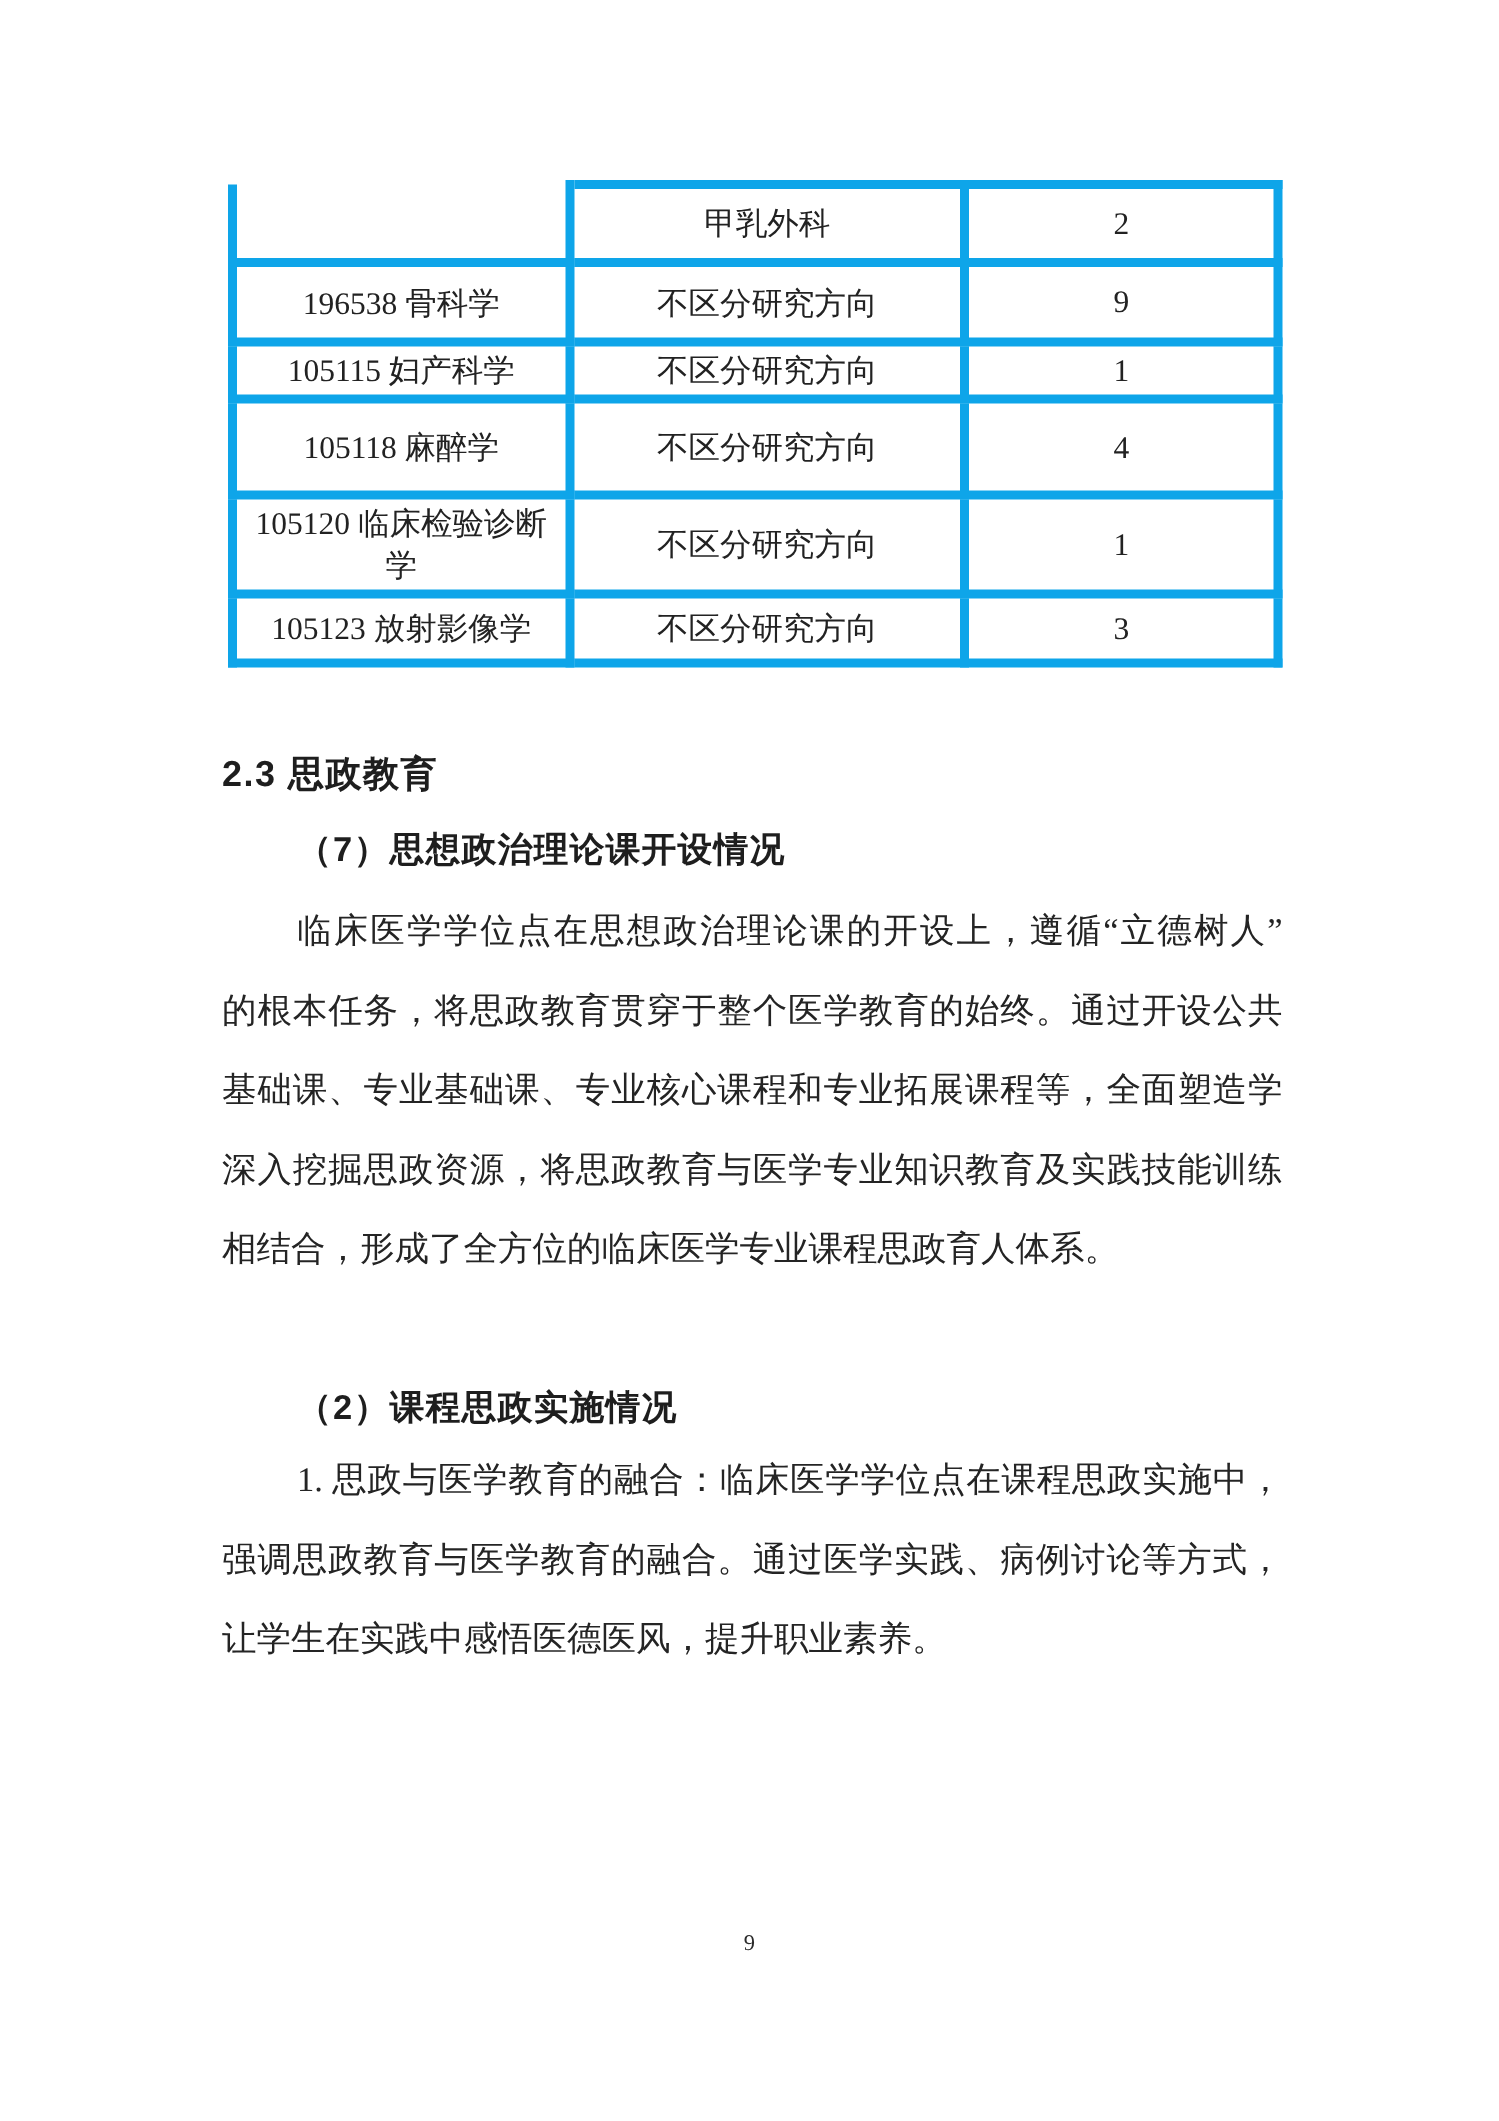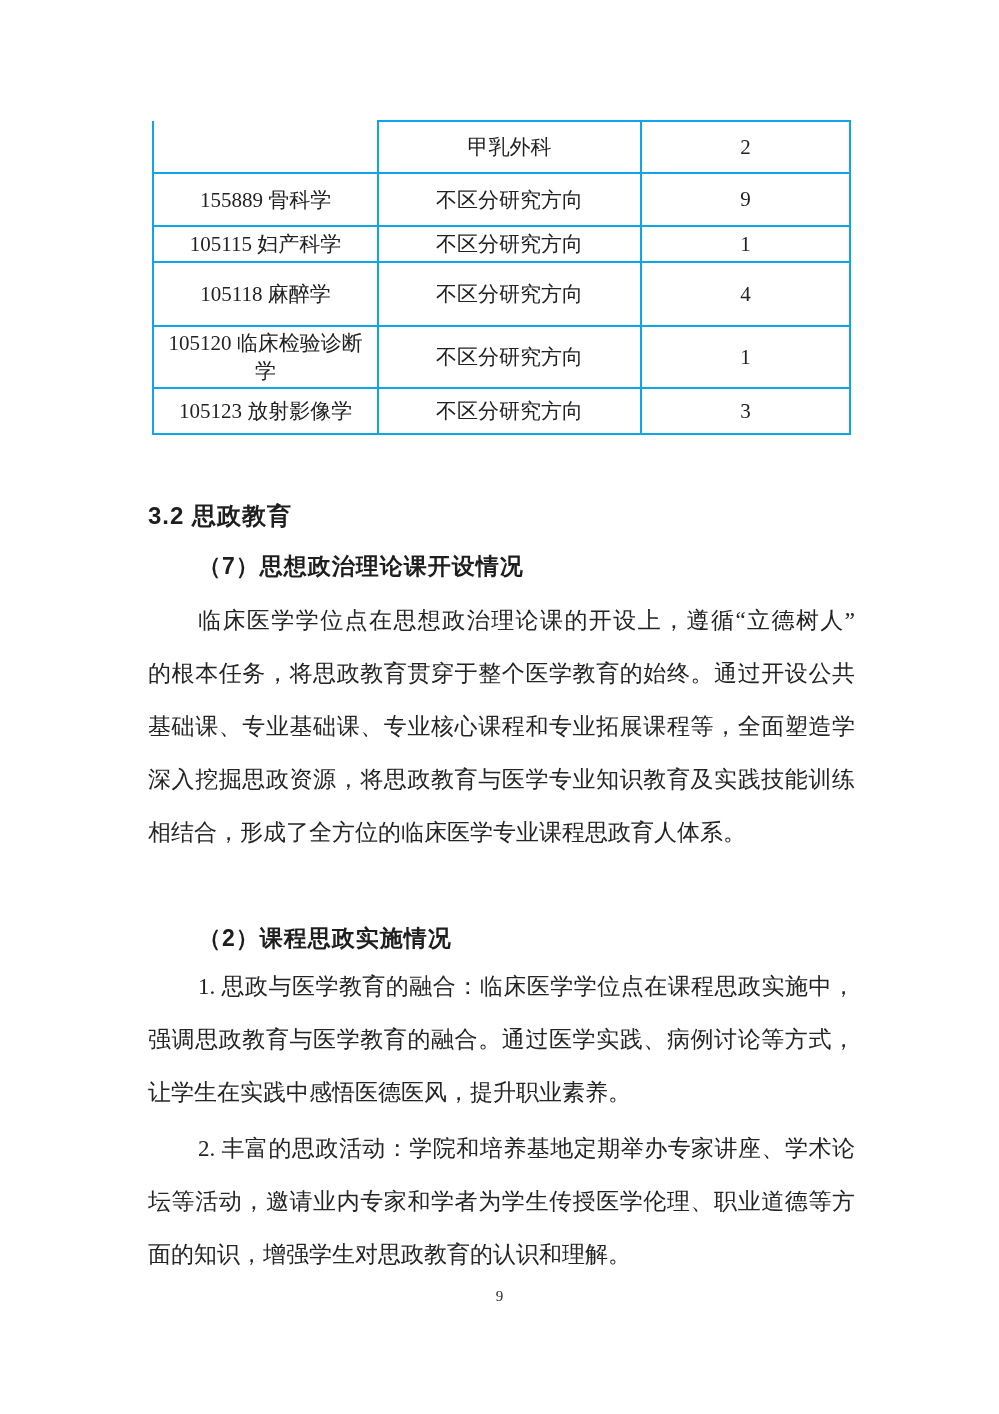--- a/index.html
+++ b/index.html
@@ -22,21 +22,21 @@
     position: absolute;
     left: 152px;
     top: 120px;
     width: 697px;
     border-collapse: collapse;
     table-layout: fixed;
     font-size: 21px;
     color: #222222;
   }
   table.doc-table td {
-    border: 2px solid #0ea5e9;
+    border: 6px solid #0ea5e9;
     text-align: center;
     vertical-align: middle;
     padding: 2px 6px;
     overflow: hidden;
   }
   
   table.doc-table tr.r1 td.c1 { border-top: none; }
   tr.r1 { height: 52px; }
   tr.r2 { height: 53px; }
   tr.r3 { height: 36px; }
@@ -108,21 +108,21 @@
       <col style="width:263px">
       <col style="width:209px">
     </colgroup>
     <tbody>
       <tr class="r1">
         <td class="c1"></td>
         <td>甲乳外科</td>
         <td>2</td>
       </tr>
       <tr class="r2">
-        <td class="c1">155889 骨科学</td>
+        <td class="c1">196538 骨科学</td>
         <td>不区分研究方向</td>
         <td>9</td>
       </tr>
       <tr class="r3">
         <td class="c1">105115 妇产科学</td>
         <td>不区分研究方向</td>
         <td>1</td>
       </tr>
       <tr class="r4">
         <td class="c1">105118 麻醉学</td>
@@ -135,41 +135,36 @@
         <td>1</td>
       </tr>
       <tr class="r6">
         <td class="c1">105123 放射影像学</td>
         <td>不区分研究方向</td>
         <td>3</td>
       </tr>
     </tbody>
   </table>
 
-  <div class="h-main">3.2 思政教育</div>
+  <div class="h-main">2.3 思政教育</div>
 
   <div class="h-sub h-sub1">（7）思想政治理论课开设情况</div>
 
   <div class="para p1">
     <div class="line ind">临床医学学位点在思想政治理论课的开设上，遵循“立德树人”</div>
     <div class="line">的根本任务，将思政教育贯穿于整个医学教育的始终。通过开设公共</div>
     <div class="line">基础课、专业基础课、专业核心课程和专业拓展课程等，全面塑造学</div>
     <div class="line">深入挖掘思政资源，将思政教育与医学专业知识教育及实践技能训练</div>
     <div class="line last">相结合，形成了全方位的临床医学专业课程思政育人体系。</div>
   </div>
 
   <div class="h-sub h-sub2">（2）课程思政实施情况</div>
 
   <div class="para p2">
     <div class="line ind">1. 思政与医学教育的融合：临床医学学位点在课程思政实施中，</div>
     <div class="line">强调思政教育与医学教育的融合。通过医学实践、病例讨论等方式，</div>
     <div class="line last">让学生在实践中感悟医德医风，提升职业素养。</div>
   </div>
 
-  <div class="para p3">
-    <div class="line ind">2. 丰富的思政活动：学院和培养基地定期举办专家讲座、学术论</div>
-    <div class="line">坛等活动，邀请业内专家和学者为学生传授医学伦理、职业道德等方</div>
-    <div class="line last">面的知识，增强学生对思政教育的认识和理解。</div>
-  </div>
 
   <div class="pageno">9</div>
 
 </div>
 
 </body></html>

